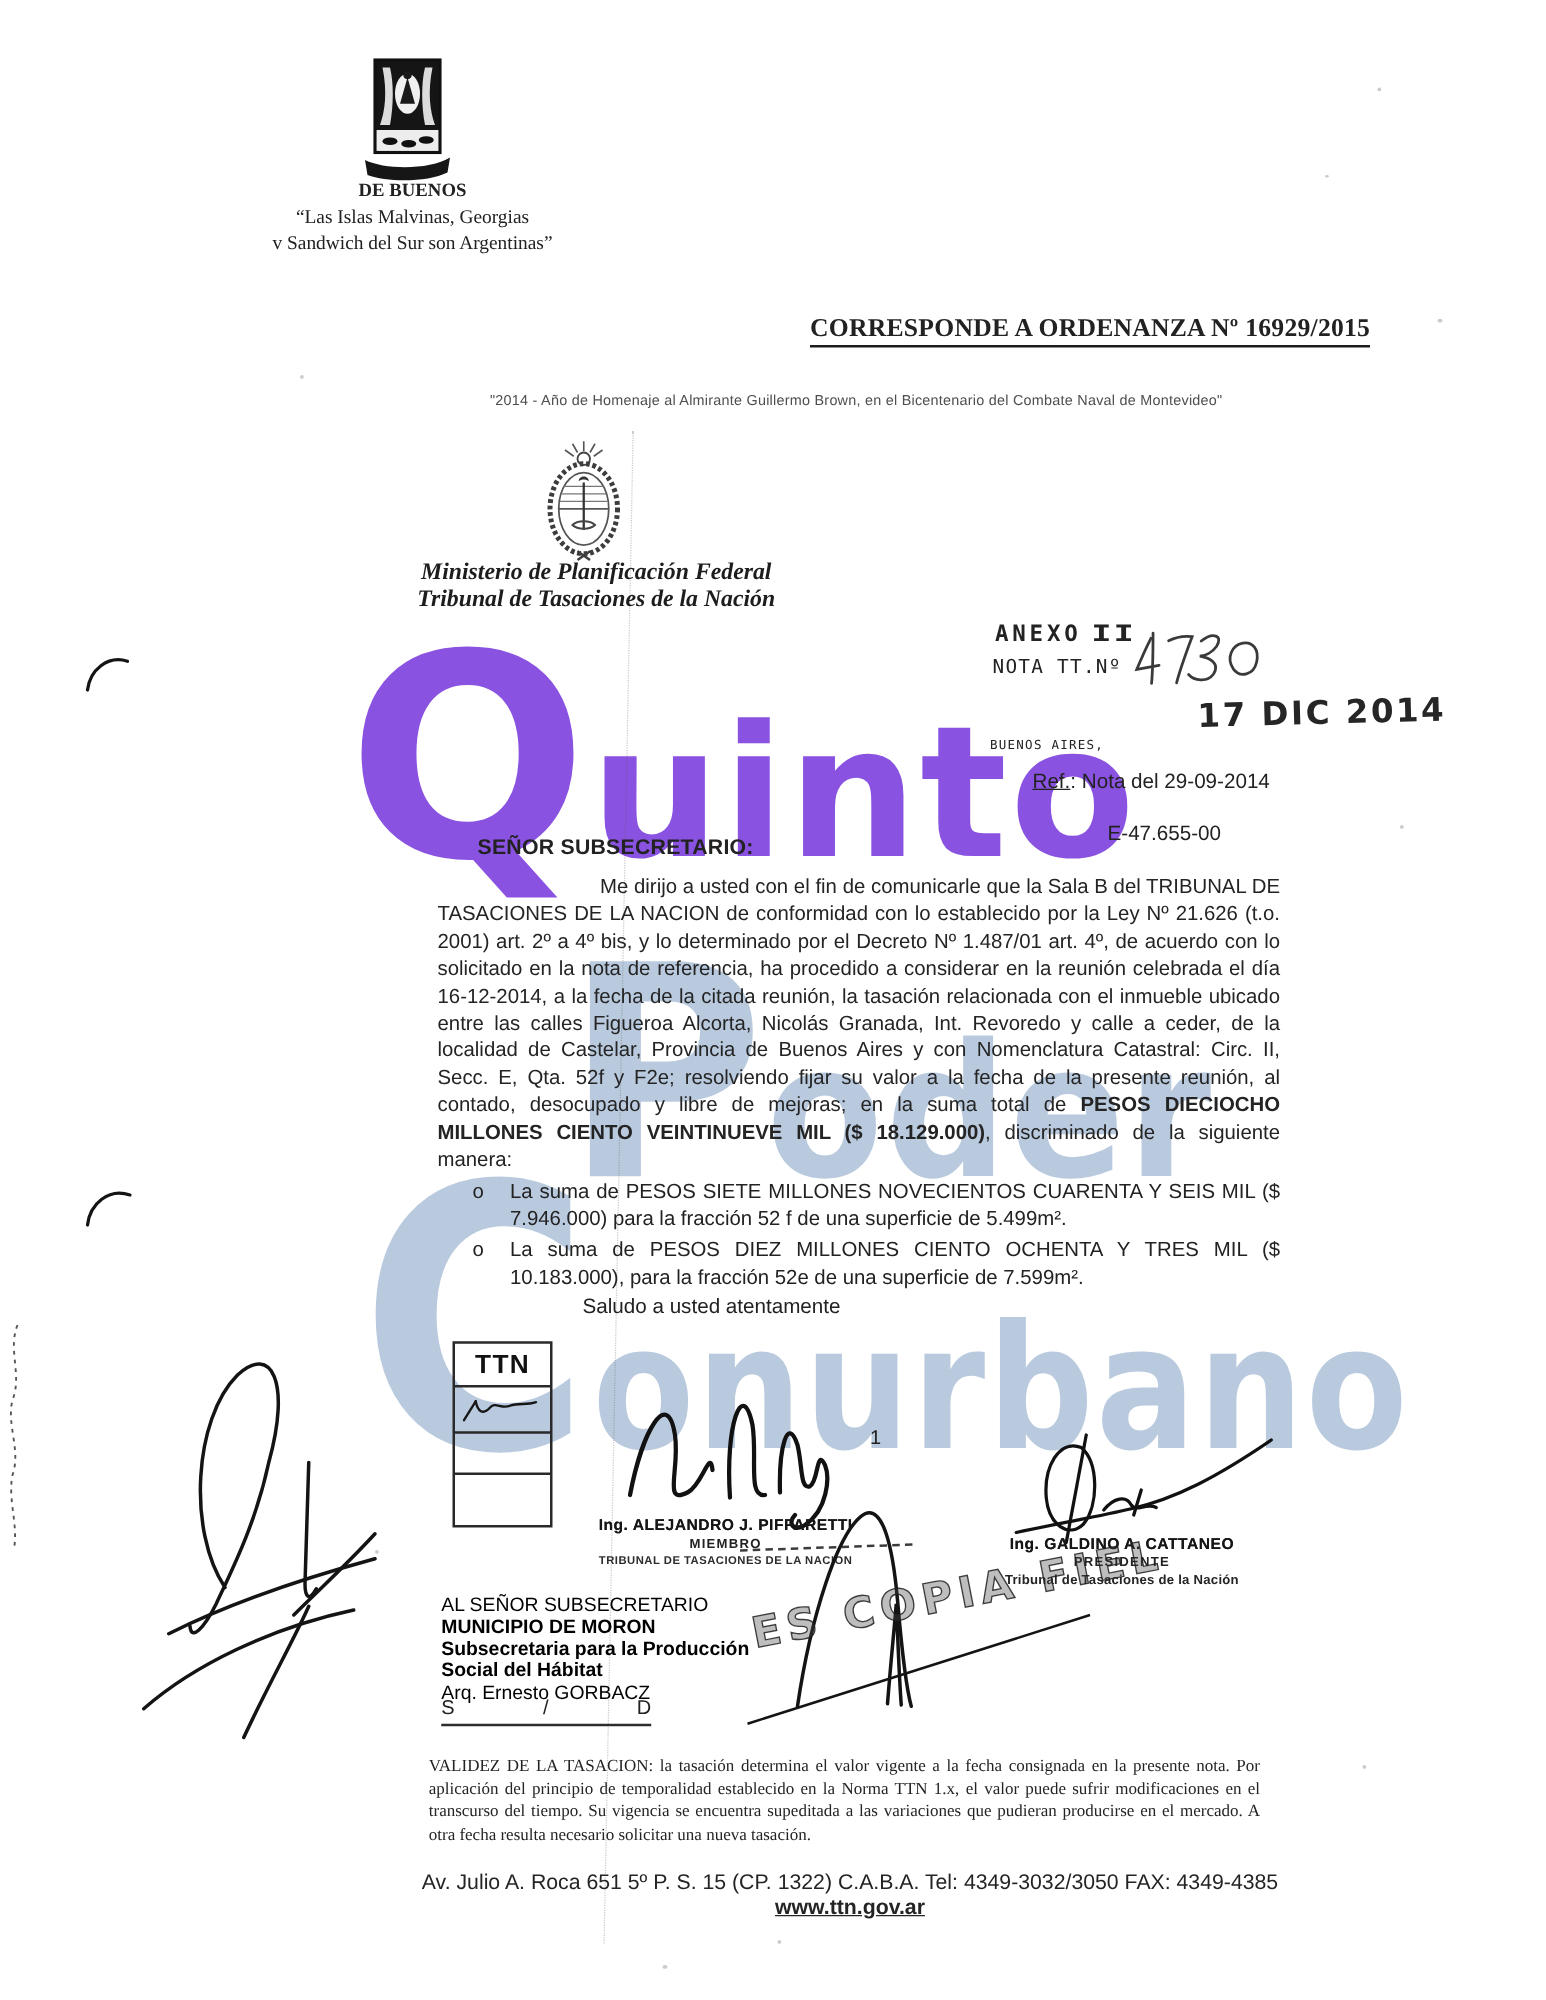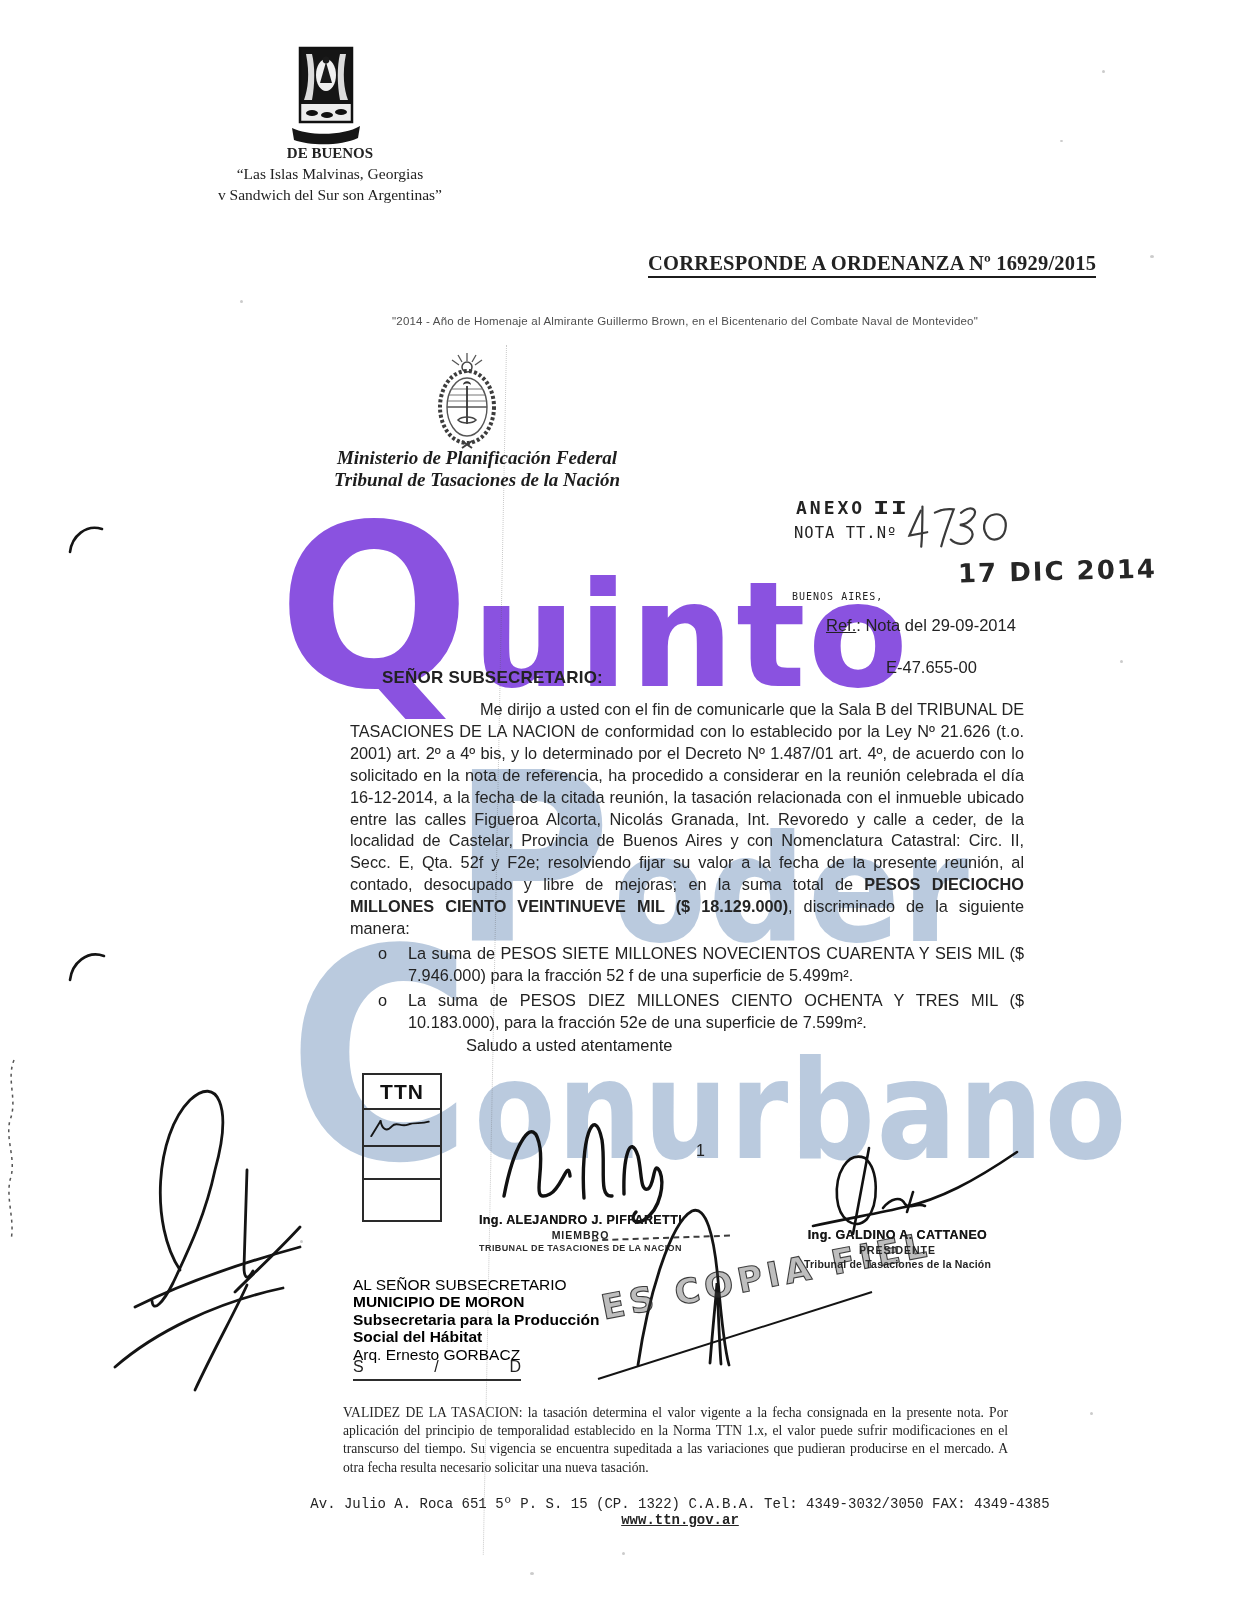--- a/index.html
+++ b/index.html
@@ -83,22 +83,22 @@
 
   
   #copiafiel{left:598px;top:1288px;transform:rotate(-11deg);transform-origin:left top;z-index:5;
              font-family:"DejaVu Sans",sans-serif;font-weight:bold;font-size:34px;letter-spacing:5px;
              color:rgba(70,70,70,.35);-webkit-text-stroke:1.1px rgba(30,30,30,.85);white-space:nowrap;}
 
   
   #validity{left:343px;top:1404px;width:665px;font-family:"Liberation Serif",serif;font-size:13.6px;
             line-height:18.2px;text-align:justify;color:#242424;}
   #validity .l2{margin-top:1px;}
-  #footer{left:310px;top:1496px;width:740px;text-align:center;font-family:Liberation Mono, monospace;
-          font-size:14px;color:#242424;}
+  #footer{left:310px;top:1496px;width:740px;text-align:center;font-family:Liberation Sans, sans-serif;
+          font-size:17px;color:#242424;}
   #footer .site{text-decoration:underline;font-weight:bold;}
 
   
   #crease{left:506px;top:345px;height:1210px;border-left:1.5px dotted rgba(90,90,90,.32);
           transform:rotate(1.1deg);transform-origin:top;z-index:2;}
   .speck{position:absolute;background:rgba(70,70,70,.28);border-radius:50%;z-index:2;}
 </style>
 </head>
 <body>
 

